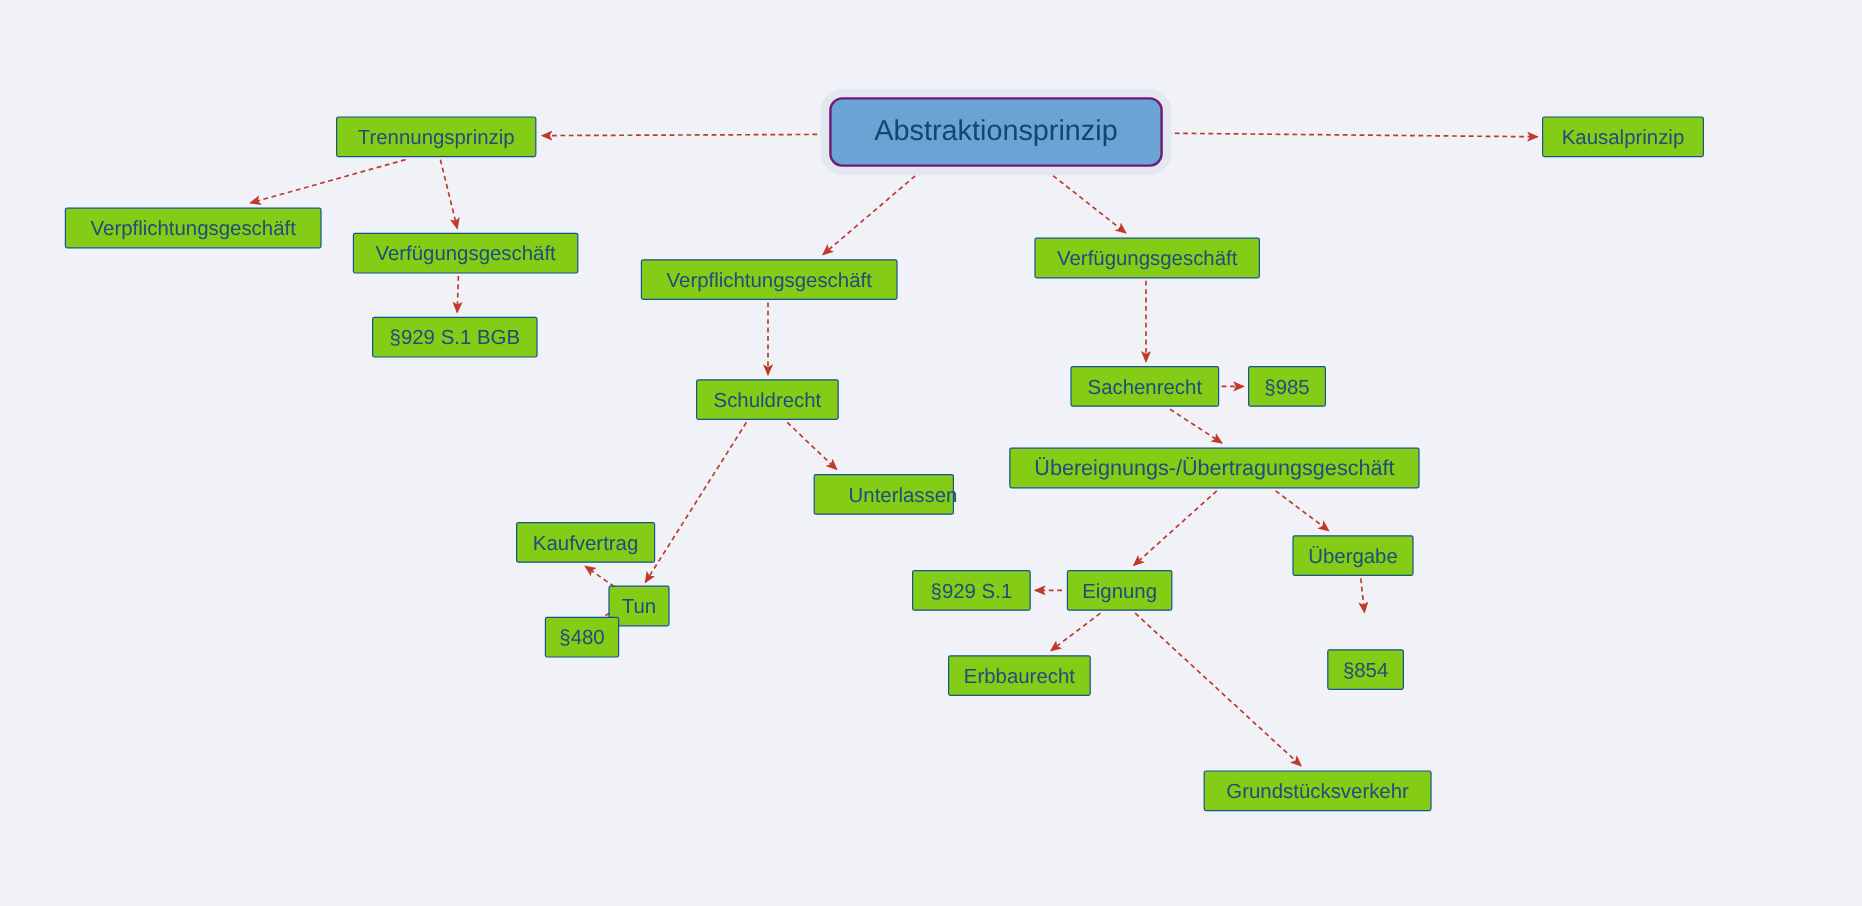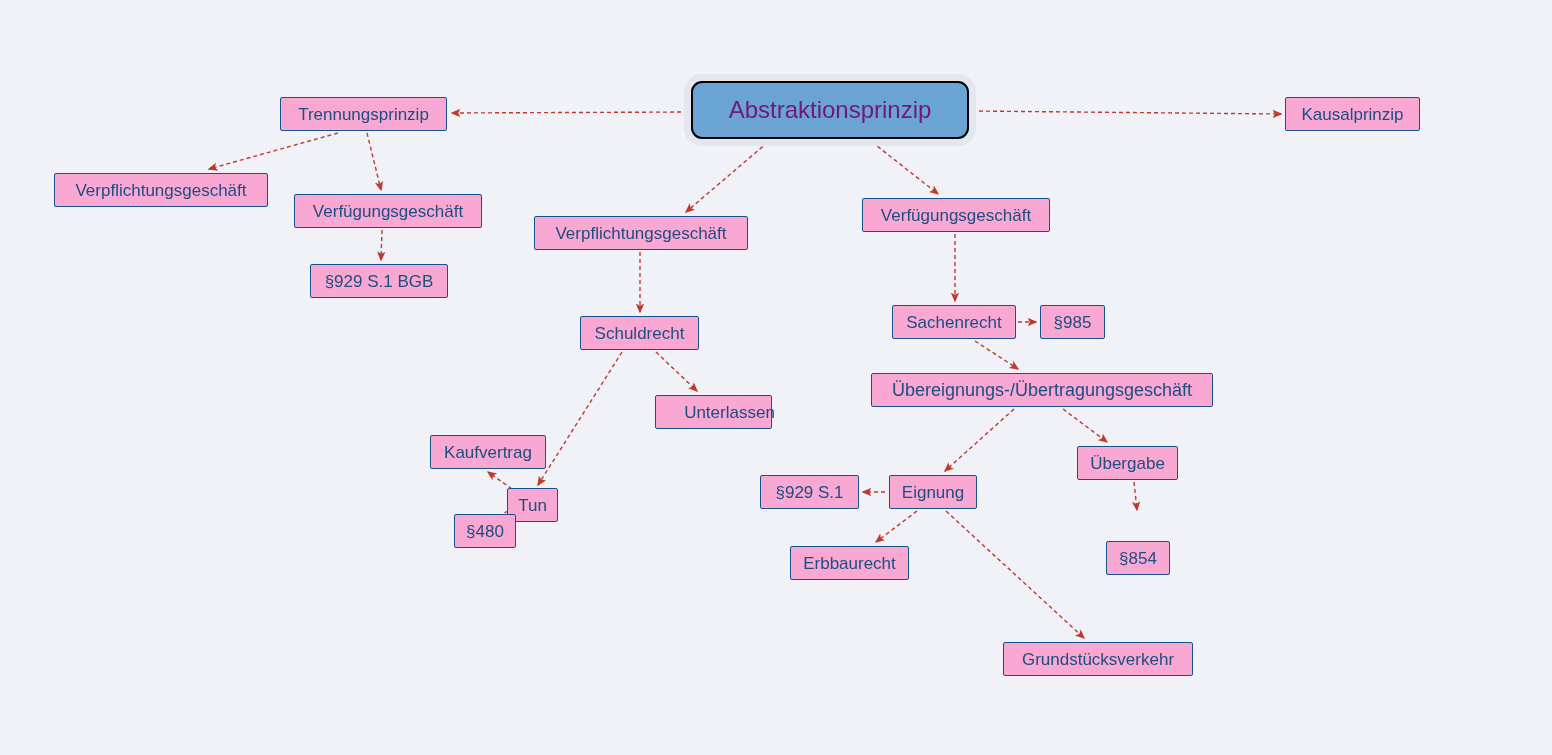--- a/index.html
+++ b/index.html
@@ -25,36 +25,36 @@
     width: 1552px;
     height: 755px;
     pointer-events: none;
   }
   .node {
     position: absolute;
     box-sizing: border-box;
     display: flex;
     align-items: center;
     justify-content: center;
-    background: #f9a8d4;
+    background: #84cc16;
     border: 1.6px solid #15538f;
     border-radius: 2px;
     color: #1c4e7e;
     font-family: "Liberation Sans", sans-serif;
     font-size: 17px;
     line-height: 1;
     white-space: nowrap;
     padding: 0 13px;
     height: 34px;
   }
   .node.root {
     background: #6aa4d4;
-    border: 2px solid #000000;
+    border: 2px solid #701a75;
     border-radius: 11px;
-    color: #701a75;
+    color: #0c4a6e;
     font-size: 24px;
     height: 58px;
     padding: 0 41px;
     box-shadow: 0 0 0 7px #e3e7ef, 0 1px 3px rgba(40,70,110,0.22);
   }
   .node.big {
     font-size: 18px;
   }
 </style>
 </head>
@@ -91,28 +91,28 @@
     </svg>
   <div id="node-layer">
       <div class="node root" style="left: 691px; top: 81px; width: 278px; height: 58px;">Abstraktionsprinzip</div>
       <div class="node" style="left: 280px; top: 97px; width: 167px; height: 34px;">Trennungsprinzip</div>
       <div class="node" style="left: 1285px; top: 97px; width: 135px; height: 34px;">Kausalprinzip</div>
       <div class="node" style="left: 54px; top: 173px; width: 214px; height: 34px;">Verpflichtungsgeschäft</div>
       <div class="node" style="left: 294px; top: 194px; width: 188px; height: 34px;">Verfügungsgeschäft</div>
       <div class="node" style="left: 310px; top: 264px; width: 138px; height: 34px;">§929 S.1 BGB</div>
       <div class="node" style="left: 534px; top: 216px; width: 214px; height: 34px;">Verpflichtungsgeschäft</div>
       <div class="node" style="left: 580px; top: 316px; width: 119px; height: 34px;">Schuldrecht</div>
-      <div class="node" style="left: 655px; top: 395px; width: 117px; height: 34px; padding-left: 45px;">Unterlassen</div>
+      <div class="node" style="left: 678px; top: 395px; width: 117px; height: 34px; padding-left: 45px;">Unterlassen</div>
       <div class="node" style="left: 391px; top: 435px; width: 116px; height: 34px; margin-left: 39px;">Kaufvertrag</div>
       <div class="node" style="left: 507px; top: 488px; width: 51px; height: 34px;">Tun</div>
       <div class="node" style="left: 419px; top: 514px; width: 62px; height: 34px; margin-left: 35px;">§480</div>
       <div class="node" style="left: 862px; top: 198px; width: 188px; height: 34px;">Verfügungsgeschäft</div>
       <div class="node" style="left: 892px; top: 305px; width: 124px; height: 34px;">Sachenrecht</div>
       <div class="node" style="left: 1040px; top: 305px; width: 65px; height: 34px;">§985</div>
-      <div class="node big" style="left: 871px; top: 373px; width: 342px; height: 34px;">Übereignungs-/Übertragungsgeschäft</div>
+      <div class="node big" style="left: 841px; top: 373px; width: 342px; height: 34px;">Übereignungs-/Übertragungsgeschäft</div>
       <div class="node" style="left: 889px; top: 475px; width: 88px; height: 34px;">Eignung</div>
       <div class="node" style="left: 760px; top: 475px; width: 99px; height: 34px;">§929 S.1</div>
       <div class="node" style="left: 1077px; top: 446px; width: 101px; height: 34px;">Übergabe</div>
       <div class="node" style="left: 1106px; top: 541px; width: 64px; height: 34px;">§854</div>
       <div class="node" style="left: 790px; top: 546px; width: 119px; height: 34px;">Erbbaurecht</div>
       <div class="node" style="left: 1003px; top: 642px; width: 190px; height: 34px;">Grundstücksverkehr</div>
     </div>
 </div>
 
 </body></html>

